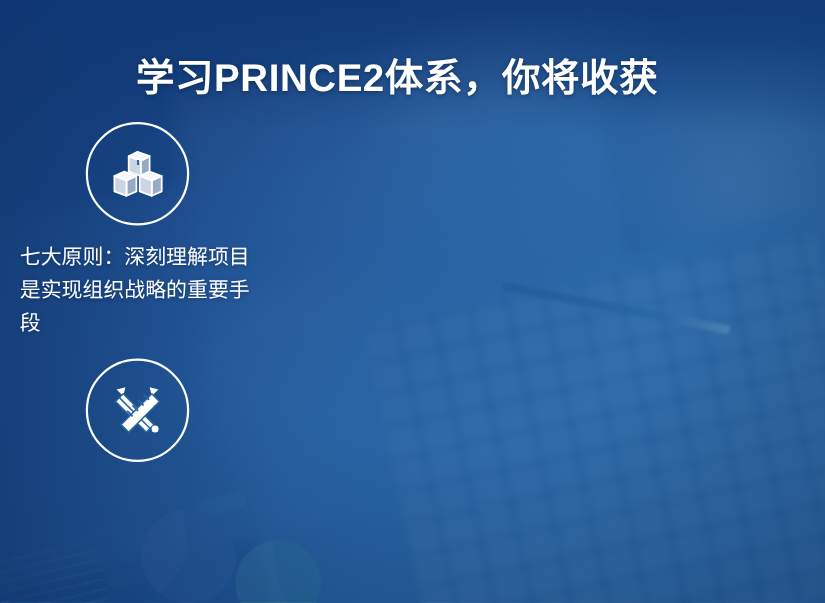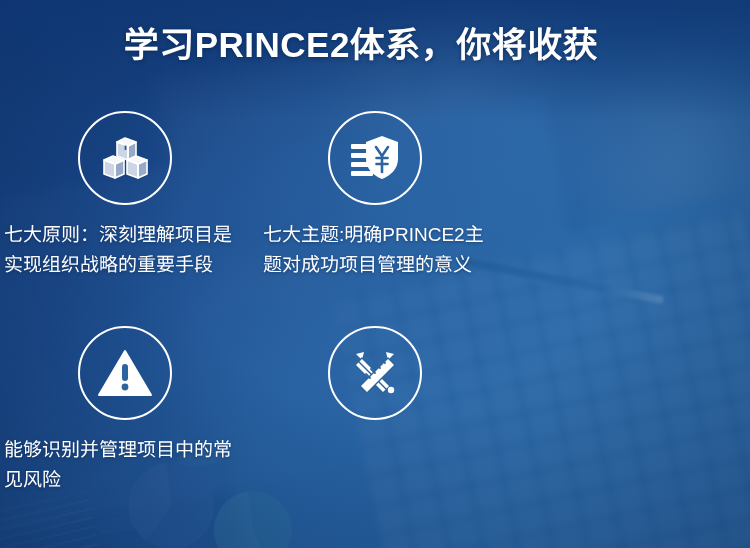--- a/index.html
+++ b/index.html
@@ -106,21 +106,21 @@
   }
   .bg-topband{
     position:absolute;left:0;top:0;width:100%;height:120px;
     background:linear-gradient(180deg, rgba(15,55,116,.85), rgba(15,55,116,0));
   }
 
   
   .content{position:absolute;inset:0;}
 
   .title{
-    position:absolute;left:0;top:16px;width:722px;
+    position:absolute;left:0;top:42px;width:722px;
     text-align:center;color:#ffffff;
     font-size:35px;font-weight:bold;letter-spacing:.5px;
     text-shadow:0 1px 4px rgba(6,28,62,.55);
     white-space:nowrap;
   }
 
   .grid{
     position:absolute;left:0;top:108px;width:750px;
   }
   .row{display:flex;}
@@ -135,21 +135,21 @@
     width:94px;height:94px;border-radius:50%;
     border:2.5px solid #ffffff;
     display:flex;align-items:center;justify-content:center;
     box-sizing:border-box;
   }
   .circle svg{display:block;}
 
   .caption{
     color:#ffffff;
     font-size:19px;line-height:30px;
-    padding:12px 18px 0 4px;
+    padding:12px 18px 0 18px;
     text-shadow:0 1px 3px rgba(8,34,72,.5);
     box-sizing:border-box;
     width:250px;
   }
   .cell.c2 .caption{padding-left:13px;padding-right:8px;}
   .cell.c3 .caption{padding-left:13px;padding-right:8px;}
 </style>
 </head>
 <body>
 
@@ -205,69 +205,26 @@
                     <path d="M29 28 L40 32 L40 46 L29 42 Z" fill="#ffffff" fill-opacity=".78"></path>
                     <path d="M40 32 L49 28 L49 42 L40 46 Z" fill="#ffffff" fill-opacity=".55"></path>
                   </g>
                 </svg>
               </span>
             </div>
           </div>
           <div class="caption">七大原则：深刻理解项目是实现组织战略的重要手段</div>
         </div>
 
-        <div class="cell r1 c2">
-          <div class="icon-wrap">
-            <div class="circle">
-              <span>
-                <svg width="54" height="50" viewBox="0 0 54 50" fill="none">
-
-                  <g fill="#ffffff">
-                    <rect x="3" y="11" width="22" height="5" rx="1"></rect>
-                    <rect x="3" y="20" width="22" height="5" rx="1"></rect>
-                    <rect x="3" y="29" width="22" height="5" rx="1"></rect>
-                    <rect x="3" y="38" width="22" height="5" rx="1"></rect>
-                  </g>
-
-                  <path d="M34 3 L50 9 V26 C50 36 42 43 34 46 C26 43 18 36 18 26 V9 Z" fill="#ffffff"></path>
-
-                  <g stroke="#2c649f" stroke-width="2.6" stroke-linecap="round">
-                    <path d="M28 14 L34 23 L40 14"></path>
-                    <path d="M28.5 25 H39.5"></path>
-                    <path d="M28.5 31 H39.5"></path>
-                    <path d="M34 23 V39"></path>
-                  </g>
-                </svg>
-              </span>
-            </div>
-          </div>
-          <div class="caption">七大主题:明确PRINCE2主题对成功项目管理的意义</div>
-        </div>
 
 
       </div>
 
       <div class="row">
 
-        <div class="cell r2 c1">
-          <div class="icon-wrap">
-            <div class="circle">
-              <span>
-                <svg width="56" height="50" viewBox="0 0 56 50" fill="none">
-                  <path d="M28 3 L54 47 H2 Z" fill="#ffffff" stroke="#ffffff" stroke-width="2" stroke-linejoin="round"></path>
-                  <g fill="#2c649f">
-                    <rect x="25" y="16" width="6" height="17" rx="3"></rect>
-                    <circle cx="28" cy="39" r="3.4"></circle>
-                  </g>
-                </svg>
-              </span>
-            </div>
-          </div>
-          <div class="caption">能够识别并管理项目中的常见风险</div>
-        </div>
 
 
         <div class="cell r2 c3">
           <div class="icon-wrap">
             <div class="circle">
               <span>
                 <svg width="56" height="56" viewBox="0 0 56 56" fill="none">
 
                   <g>
                     <path d="M9 9 L17 7 L15 15 Z" fill="#ffffff"></path>

